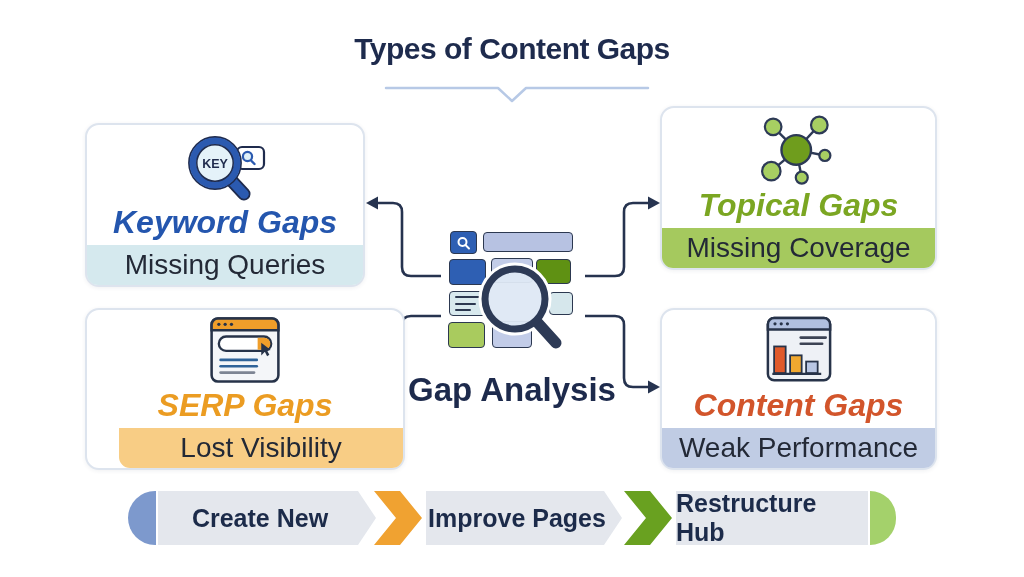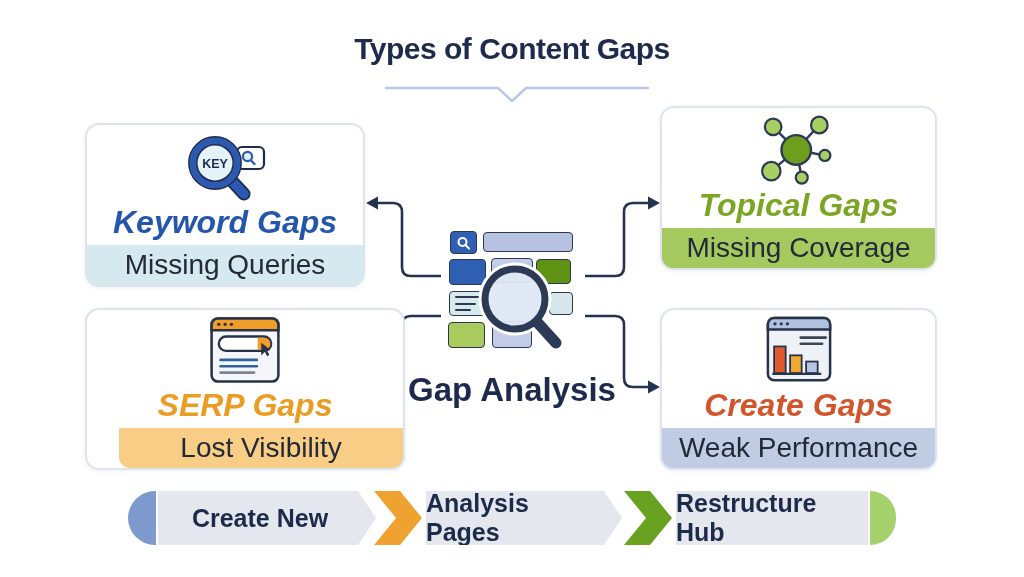--- a/index.html
+++ b/index.html
@@ -179,21 +179,21 @@
         <g stroke="#3c4354" stroke-width="3" stroke-linecap="round">
           <line x1="47" y1="26" x2="75" y2="26"></line>
           <line x1="47" y1="33" x2="71" y2="33"></line>
         </g>
         <rect x="17" y="36" width="13" height="30" fill="#e05a2b" stroke="#273349" stroke-width="2"></rect>
         <rect x="35" y="46" width="13" height="20" fill="#f0a830" stroke="#273349" stroke-width="2"></rect>
         <rect x="53" y="53" width="13" height="13" fill="#b8c6e4" stroke="#273349" stroke-width="2"></rect>
         <line x1="15" y1="66.8" x2="70" y2="66.8" stroke="#273349" stroke-width="2.4"></line>
       </svg>
     </div>
-    <div class="card-title">Create Gaps</div>
+    <div class="card-title">Content Gaps</div>
   </div>
   <div class="card-footer">Weak Performance</div>
 </div>
 
 <div class="abs" id="collage">
   <div class="tile t-search">
     <svg width="16" height="14" viewBox="0 0 16 14">
       <circle cx="6.5" cy="6" r="4" fill="none" stroke="#ffffff" stroke-width="2"></circle>
       <line x1="9.5" y1="9" x2="13" y2="12.5" stroke="#ffffff" stroke-width="2" stroke-linecap="round"></line>
     </svg>
@@ -215,16 +215,16 @@
     <circle cx="71" cy="73" r="34.5" fill="none" stroke="#ffffff" stroke-width="4"></circle>
     <line x1="93" y1="96" x2="112" y2="117" stroke="#2d3a56" stroke-width="11" stroke-linecap="round"></line>
     <circle cx="71" cy="73" r="30" fill="rgba(222,232,244,0.95)" stroke="#2d3a56" stroke-width="7"></circle>
   </svg>
 </div>
 <div class="abs" id="gap-label">Gap Analysis</div>
 
 <div class="bar-el" id="cap-left"></div>
 <div class="bar-el bar-seg seg-point" id="seg-1">Create New</div>
 <div class="bar-el chev" id="chev-1"></div>
-<div class="bar-el bar-seg seg-point" id="seg-2">Analysis Pages</div>
+<div class="bar-el bar-seg seg-point" id="seg-2">Improve Pages</div>
 <div class="bar-el chev" id="chev-2"></div>
 <div class="bar-el bar-seg" id="seg-3">Restructure Hub</div>
 <div class="bar-el" id="cap-right"></div>
 
 </body></html>

